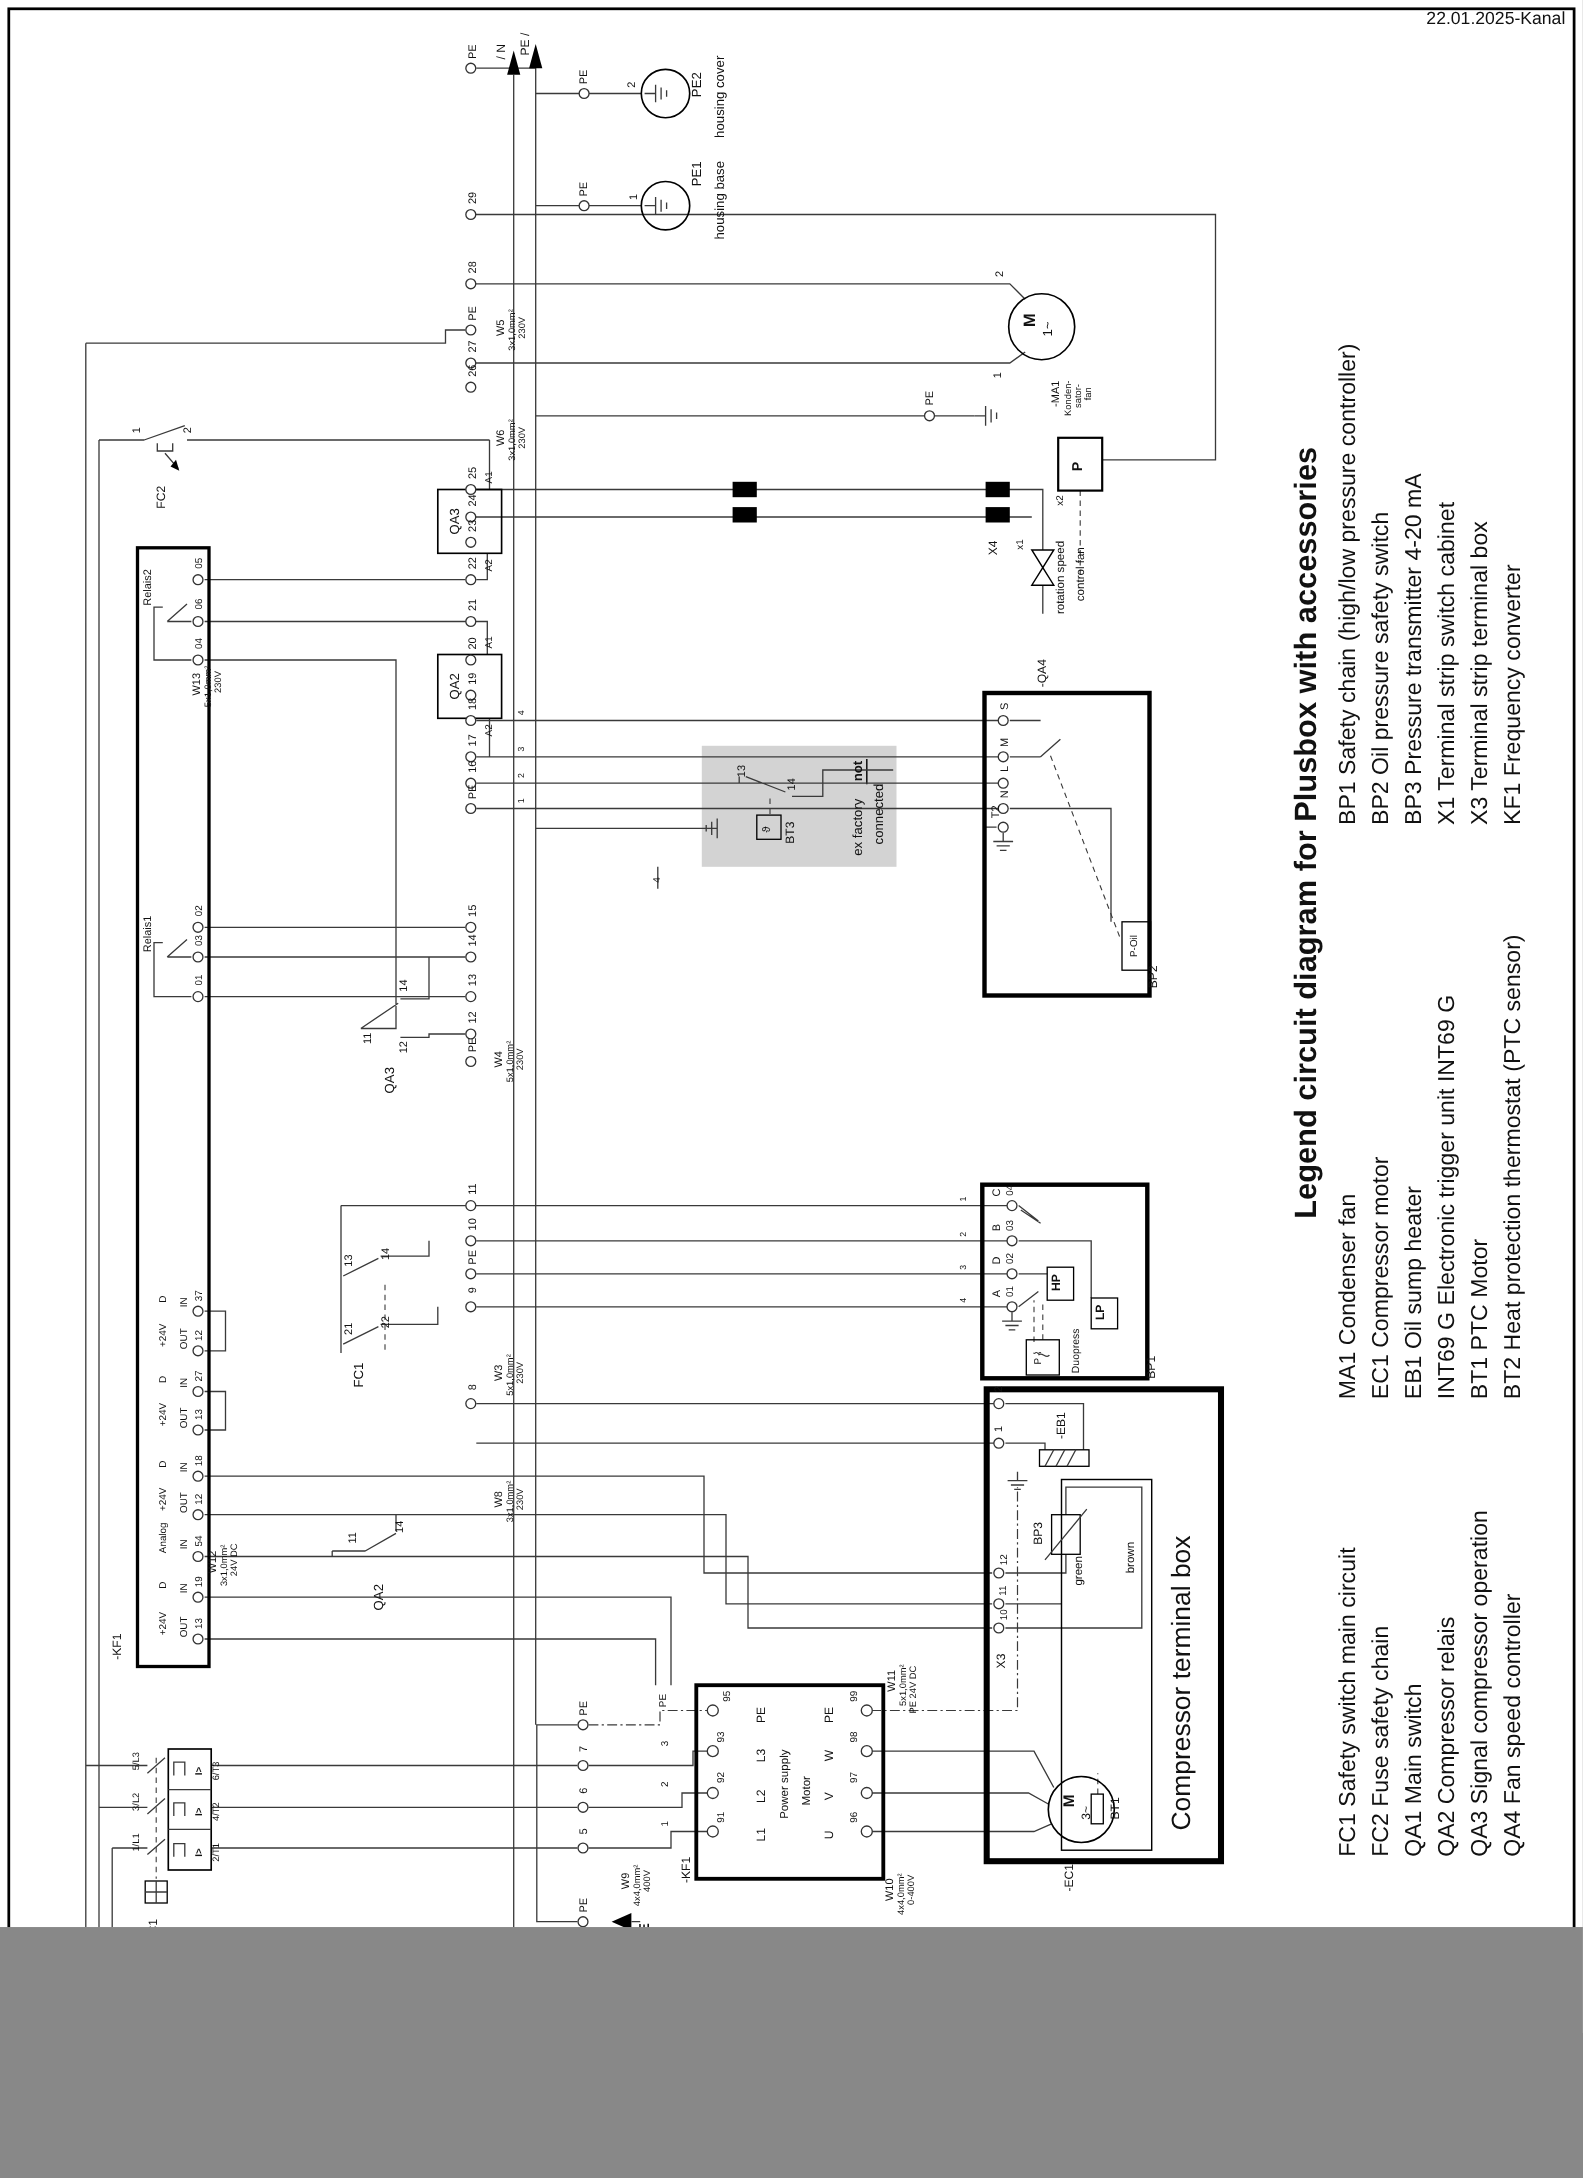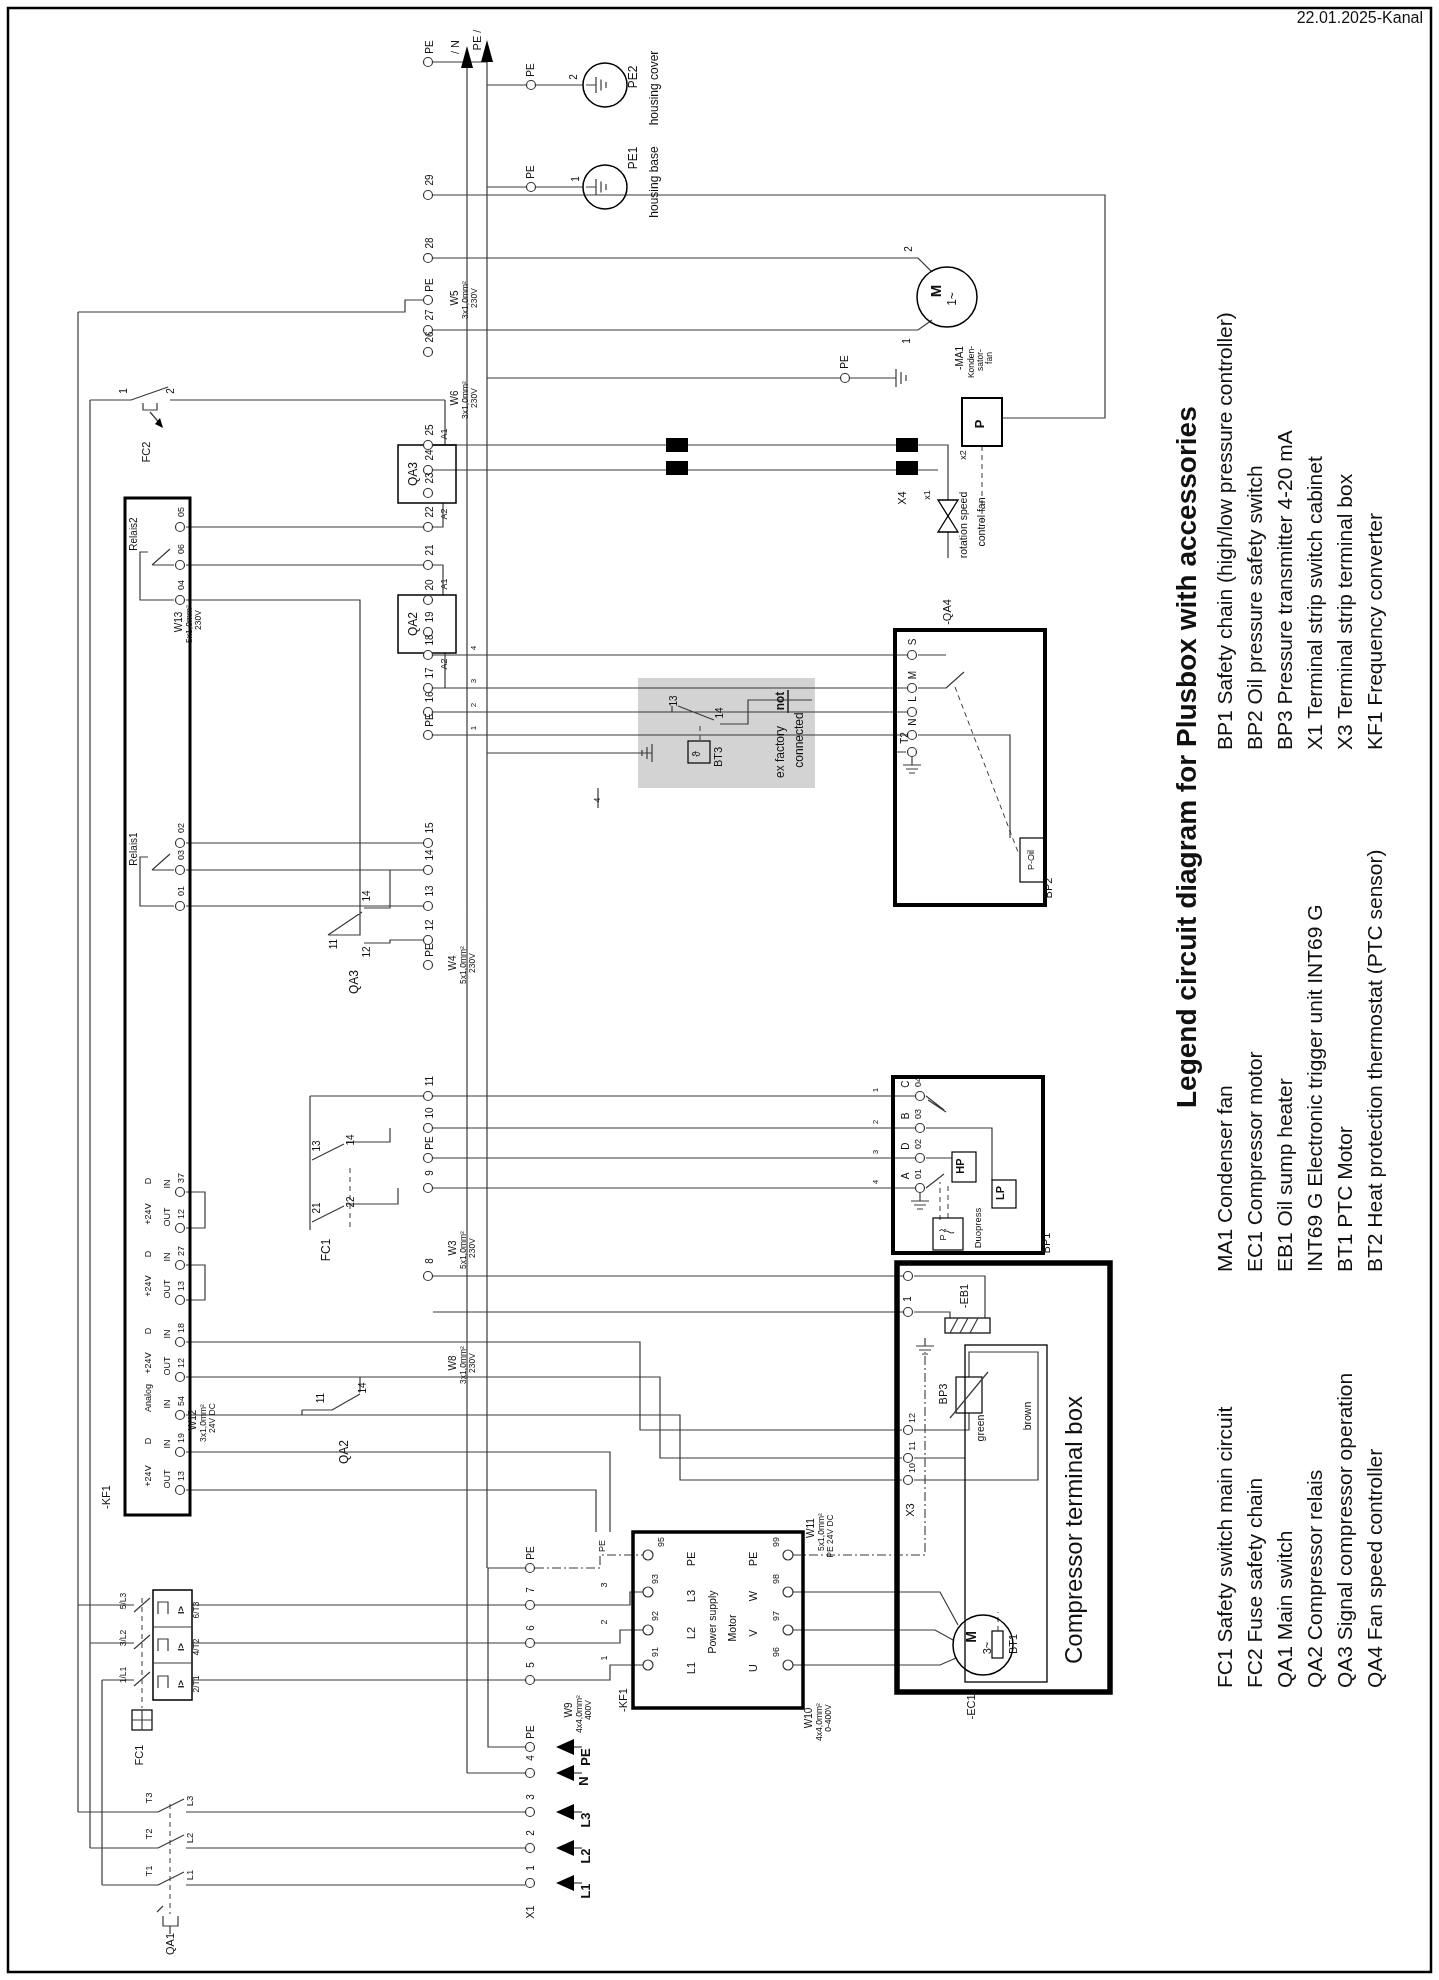--- a/index.html
+++ b/index.html
@@ -1,16 +1,16 @@
 <!DOCTYPE html>
 <html><head>
 <meta charset="utf-8">
 <style>
   html,body{margin:0;padding:0;background:#888;}
-  #page{position:relative;width:1439px;height:1980px;background:#fff;overflow:hidden;
+  #page{position:relative;width:1439px;height:1752px;background:#fff;overflow:hidden;
         font-family:"Liberation Sans","DejaVu Sans",sans-serif;}
   #date{position:absolute;top:9px;right:16px;font-size:16px;color:#111;}
   svg{position:absolute;left:0;top:0;}
   text{fill:#111;font-family:"Liberation Sans","DejaVu Sans",sans-serif;}
   .w{stroke:#3a3a3a;stroke-width:1.2;fill:none;}
   .dsh{stroke:#3a3a3a;stroke-width:1;fill:none;stroke-dasharray:5 4;}
   .ddt{stroke:#3a3a3a;stroke-width:1.1;fill:none;stroke-dasharray:9 3 2 3;}
   .t{fill:#fff;stroke:#333;stroke-width:1.2;}
   .bx{fill:none;stroke:#000;}
   .blk{fill:#000;stroke:none;}

